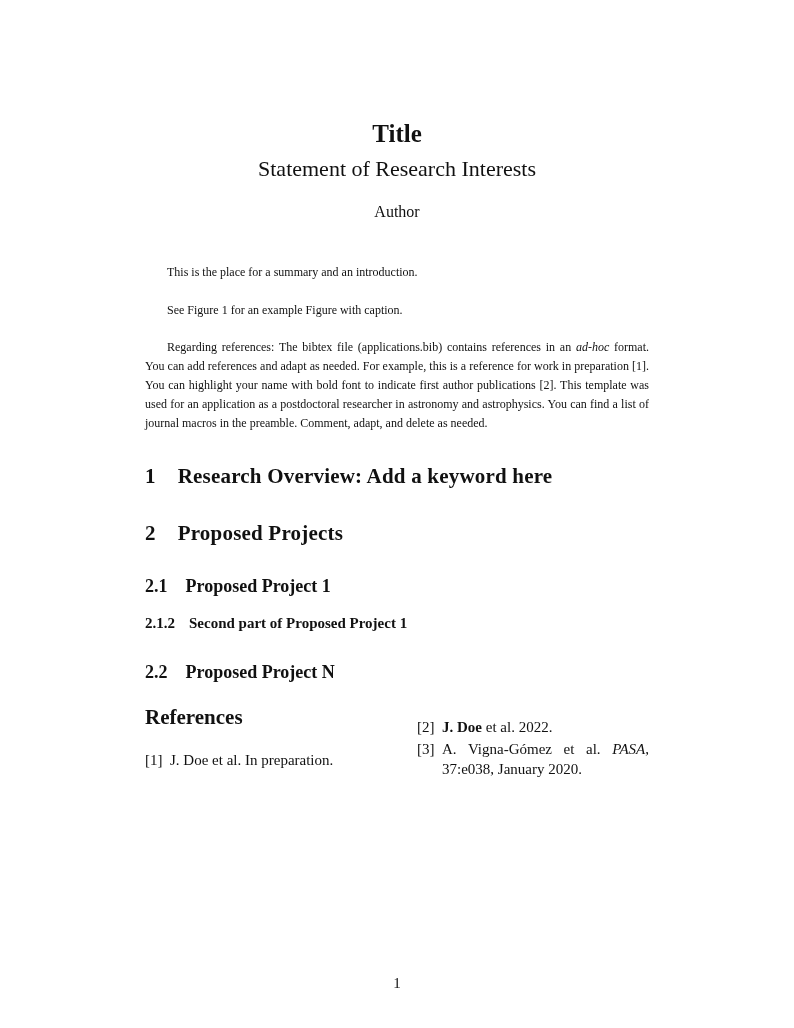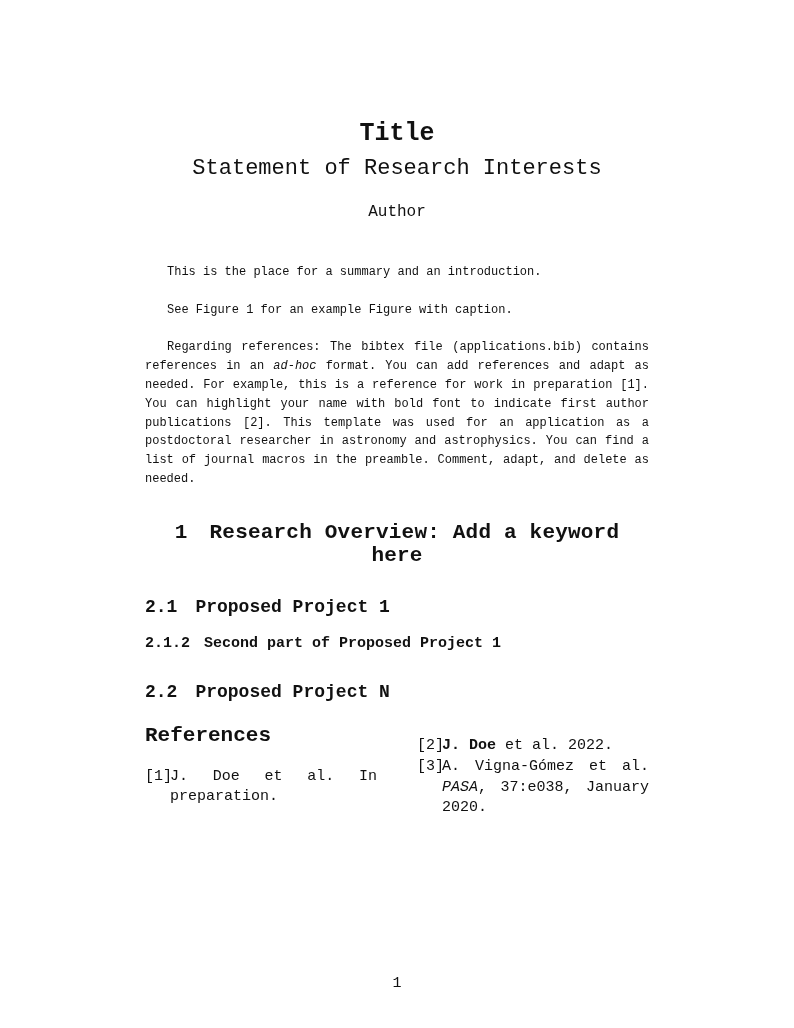--- a/index.html
+++ b/index.html
@@ -9,21 +9,20 @@
     color: #111111;
   }
   .page {
     position: relative;
     width: 654px;
     height: 1028px;
     margin: 0 auto;
     background: #ffffff;
     padding: 118px 75px 0 75px;
     overflow: hidden;
-    font-family: Liberation Mono, monospace;
   }
   .doc-title {
     text-align: center;
     font-size: 25px;
     font-weight: bold;
     line-height: 1.25;
   }
   .doc-subtitle {
     text-align: center;
     font-size: 22px;
@@ -43,21 +42,20 @@
     text-align: justify;
     text-indent: 22px;
     margin-bottom: 19px;
   }
   h2.sec {
     font-size: 21px;
     font-weight: bold;
     margin-top: 32px;
     margin-bottom: 18px;
     letter-spacing: 0.2px;
-    text-align: center;
   }
   h3.subsec {
     font-size: 18px;
     font-weight: bold;
     margin-top: 30px;
     margin-bottom: 12px;
   }
   h4.subsubsec {
     font-size: 15px;
     font-weight: bold;
@@ -116,20 +114,21 @@
   <div class="doc-author">Author</div>
 
   <p class="body-par">This is the place for a summary and an introduction.</p>
 
   <p class="body-par">See Figure 1 for an example Figure with caption.</p>
 
   <p class="body-par"><span>Regarding references: The bibtex file (applications.bib) contains references in an </span><em>ad-hoc</em><span> format. You can add references and adapt as needed. For example, this is a reference for work in preparation [1]. You can highlight your name with bold font to indicate first author publications [2]. This template was used for an application as a postdoctoral researcher in astronomy and astrophysics. You can find a list of journal macros in the preamble. Comment, adapt, and delete as needed.</span></p>
 
   <h2 class="sec"><span class="secnum">1</span><span>Research Overview: Add a keyword here</span></h2>
 
+  <h2 class="sec"><span class="secnum">2</span><span>Proposed Projects</span></h2>
 
   <h3 class="subsec"><span class="secnum">2.1</span><span>Proposed Project 1</span></h3>
 
 
   <h4 class="subsubsec"><span class="secnum">2.1.2</span><span>Second part of Proposed Project 1</span></h4>
 
   <h3 class="subsec"><span class="secnum">2.2</span><span>Proposed Project N</span></h3>
 
   <div class="refs-columns">
     <div class="refs-col refs-col-left">

